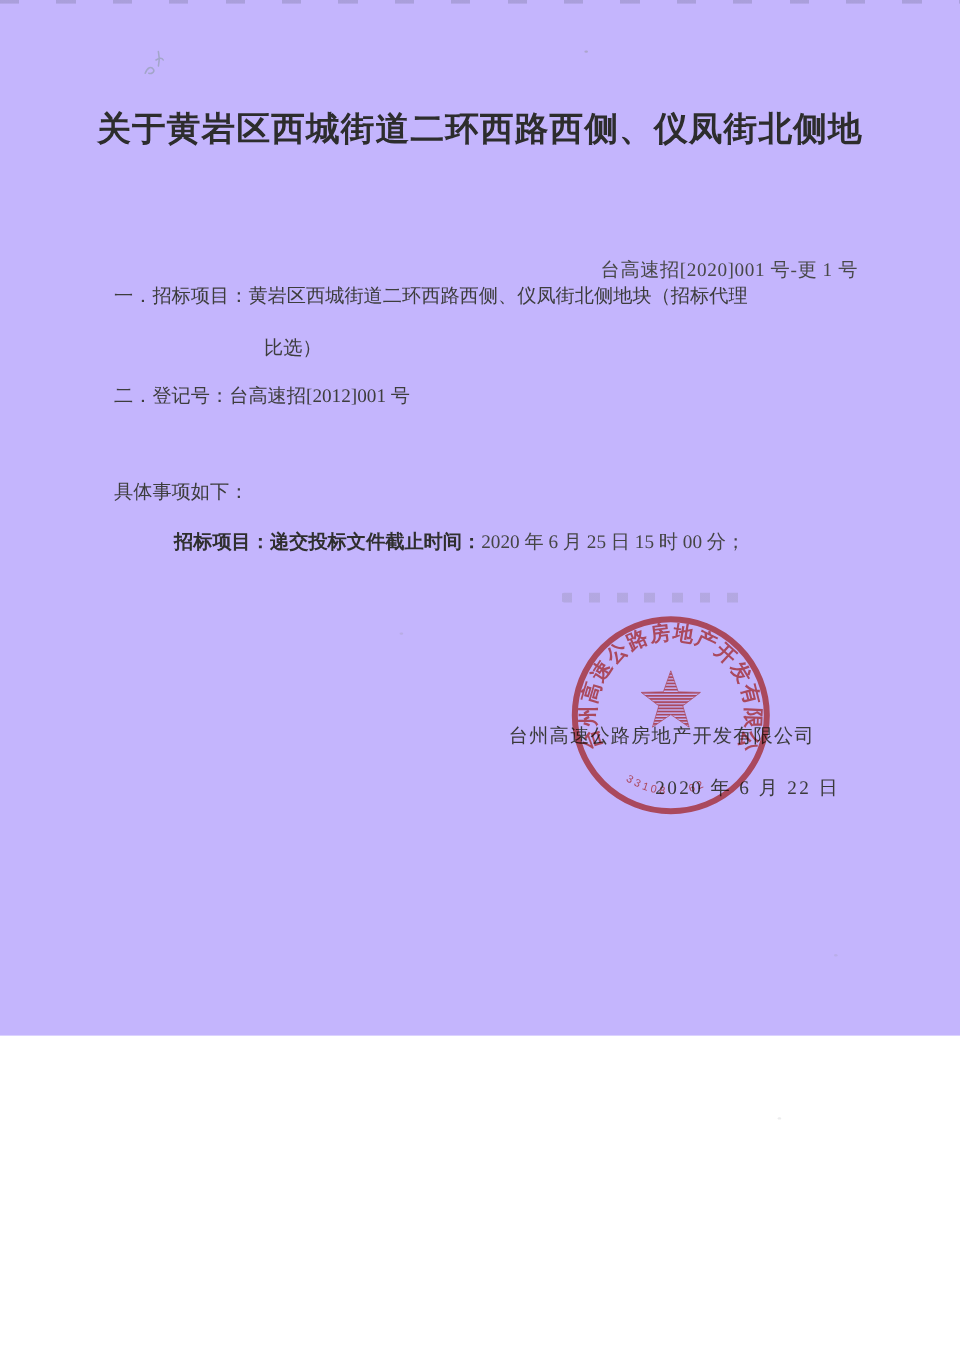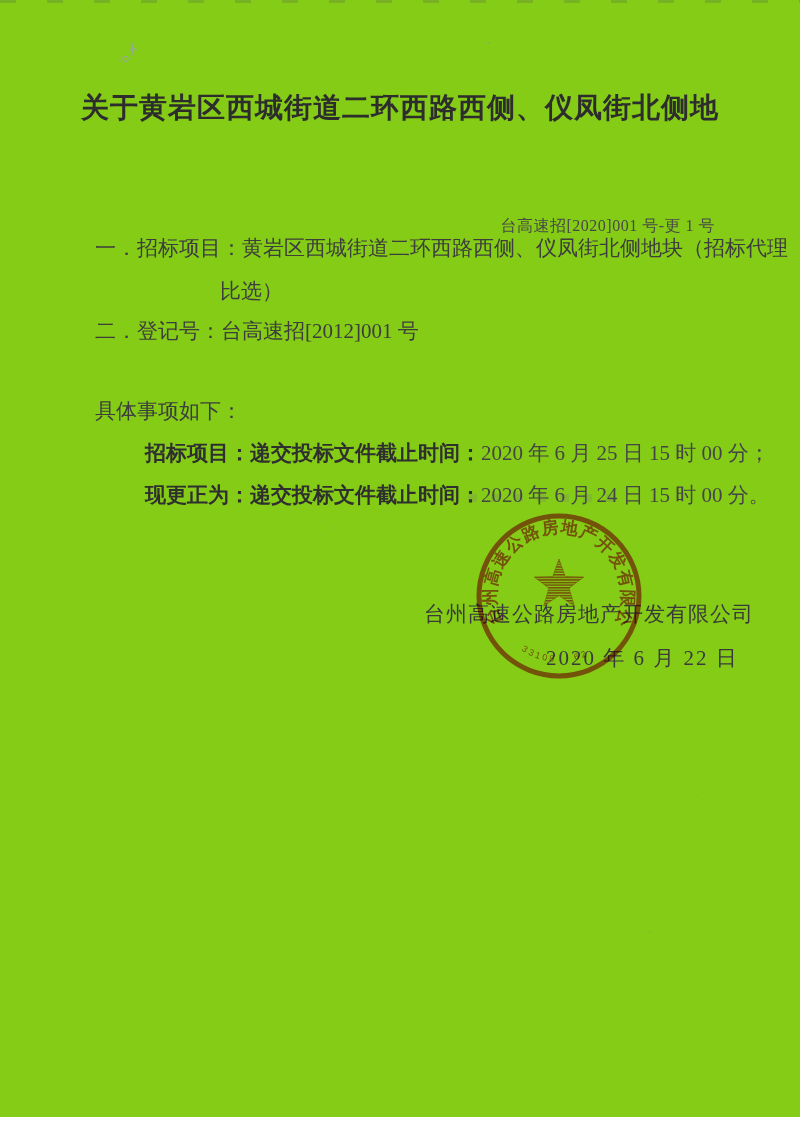--- a/index.html
+++ b/index.html
@@ -4,28 +4,28 @@
 <style>
   html, body { margin: 0; padding: 0; }
   body {
     width: 800px; height: 1131px;
     background: #ffffff;
     font-family: "Liberation Serif", serif;
     overflow: hidden;
   }
   .page {
     position: relative;
-    width: 800px; height: 1117px;
-    background: #84cc16;
+    width: 800px; height: 863px;
+    background: #c4b5fd;
   }
   .line {
     position: absolute;
     white-space: nowrap;
     color: #3d3d3d;
-    font-size: 21px;
+    font-size: 16px;
     line-height: 26px;
     font-family: "Liberation Serif", serif;
   }
   .title-line {
     left: 0; width: 800px;
     text-align: center;
     font-family: "Liberation Sans", sans-serif;
     font-weight: 700;
     font-size: 28px;
     letter-spacing: 1px;
@@ -106,23 +106,20 @@
   <div class="line" style="left:95px; top:235px;">一．招标项目：黄岩区西城街道二环西路西侧、仪凤街北侧地块（招标代理</div>
   <div class="line" style="left:220px; top:278px;">比选）</div>
 
   <div class="line" style="left:95px; top:318px;">二．登记号：台高速招[2012]001 号</div>
 
   <div class="line" style="left:95px; top:398px;">具体事项如下：</div>
 
   <div class="line" style="left:145px; top:440px;">
     <span class="bold-label">招标项目：递交投标文件截止时间：</span><span class="value-text">2020 年 6 月 25 日 15 时 00 分；</span>
   </div>
-  <div class="line" style="left:145px; top:482px;">
-    <span class="bold-label">现更正为：递交投标文件截止时间：</span><span class="value-text">2020 年 6 月 24 日 15 时 00 分。</span>
-  </div>
 
   <div class="line signature-line" style="left:424px; top:601px;">台州高速公路房地产开发有限公司</div>
   <div class="line signature-line" style="left:546px; top:645px; letter-spacing:2px;">2020 年 6 月 22 日</div>
 
   <svg class="seal-wrap" width="200" height="200" viewBox="0 0 200 200">
     <defs>
       <pattern id="starHatch" width="6" height="2.6" patternUnits="userSpaceOnUse">
         <rect x="0" y="0" width="6" height="1.5" fill="#d84b42"></rect>
       </pattern>
       <path id="ringPath" d="M 42.9 126.6 A 63 63 0 1 1 157.1 126.6" fill="none"></path>

